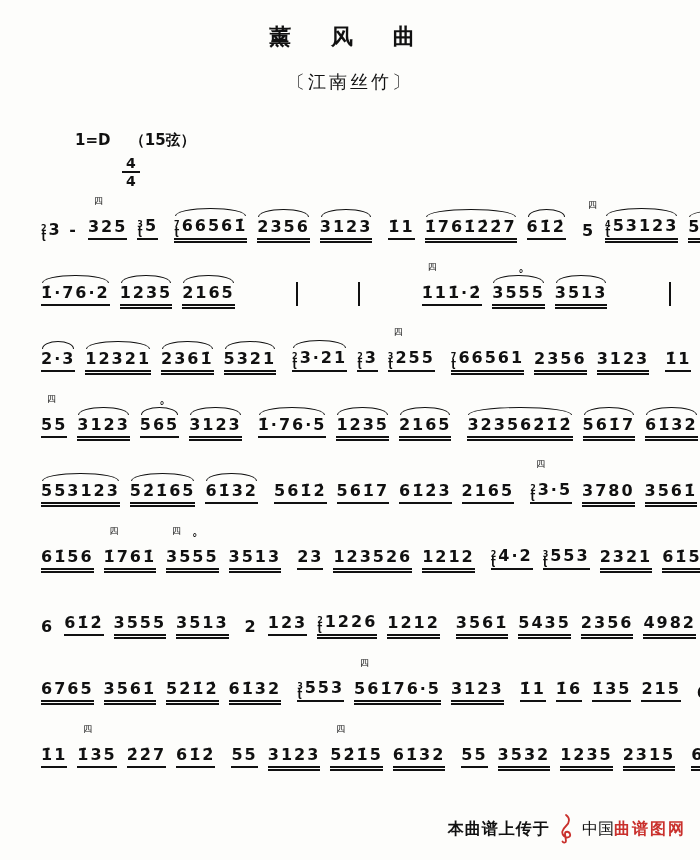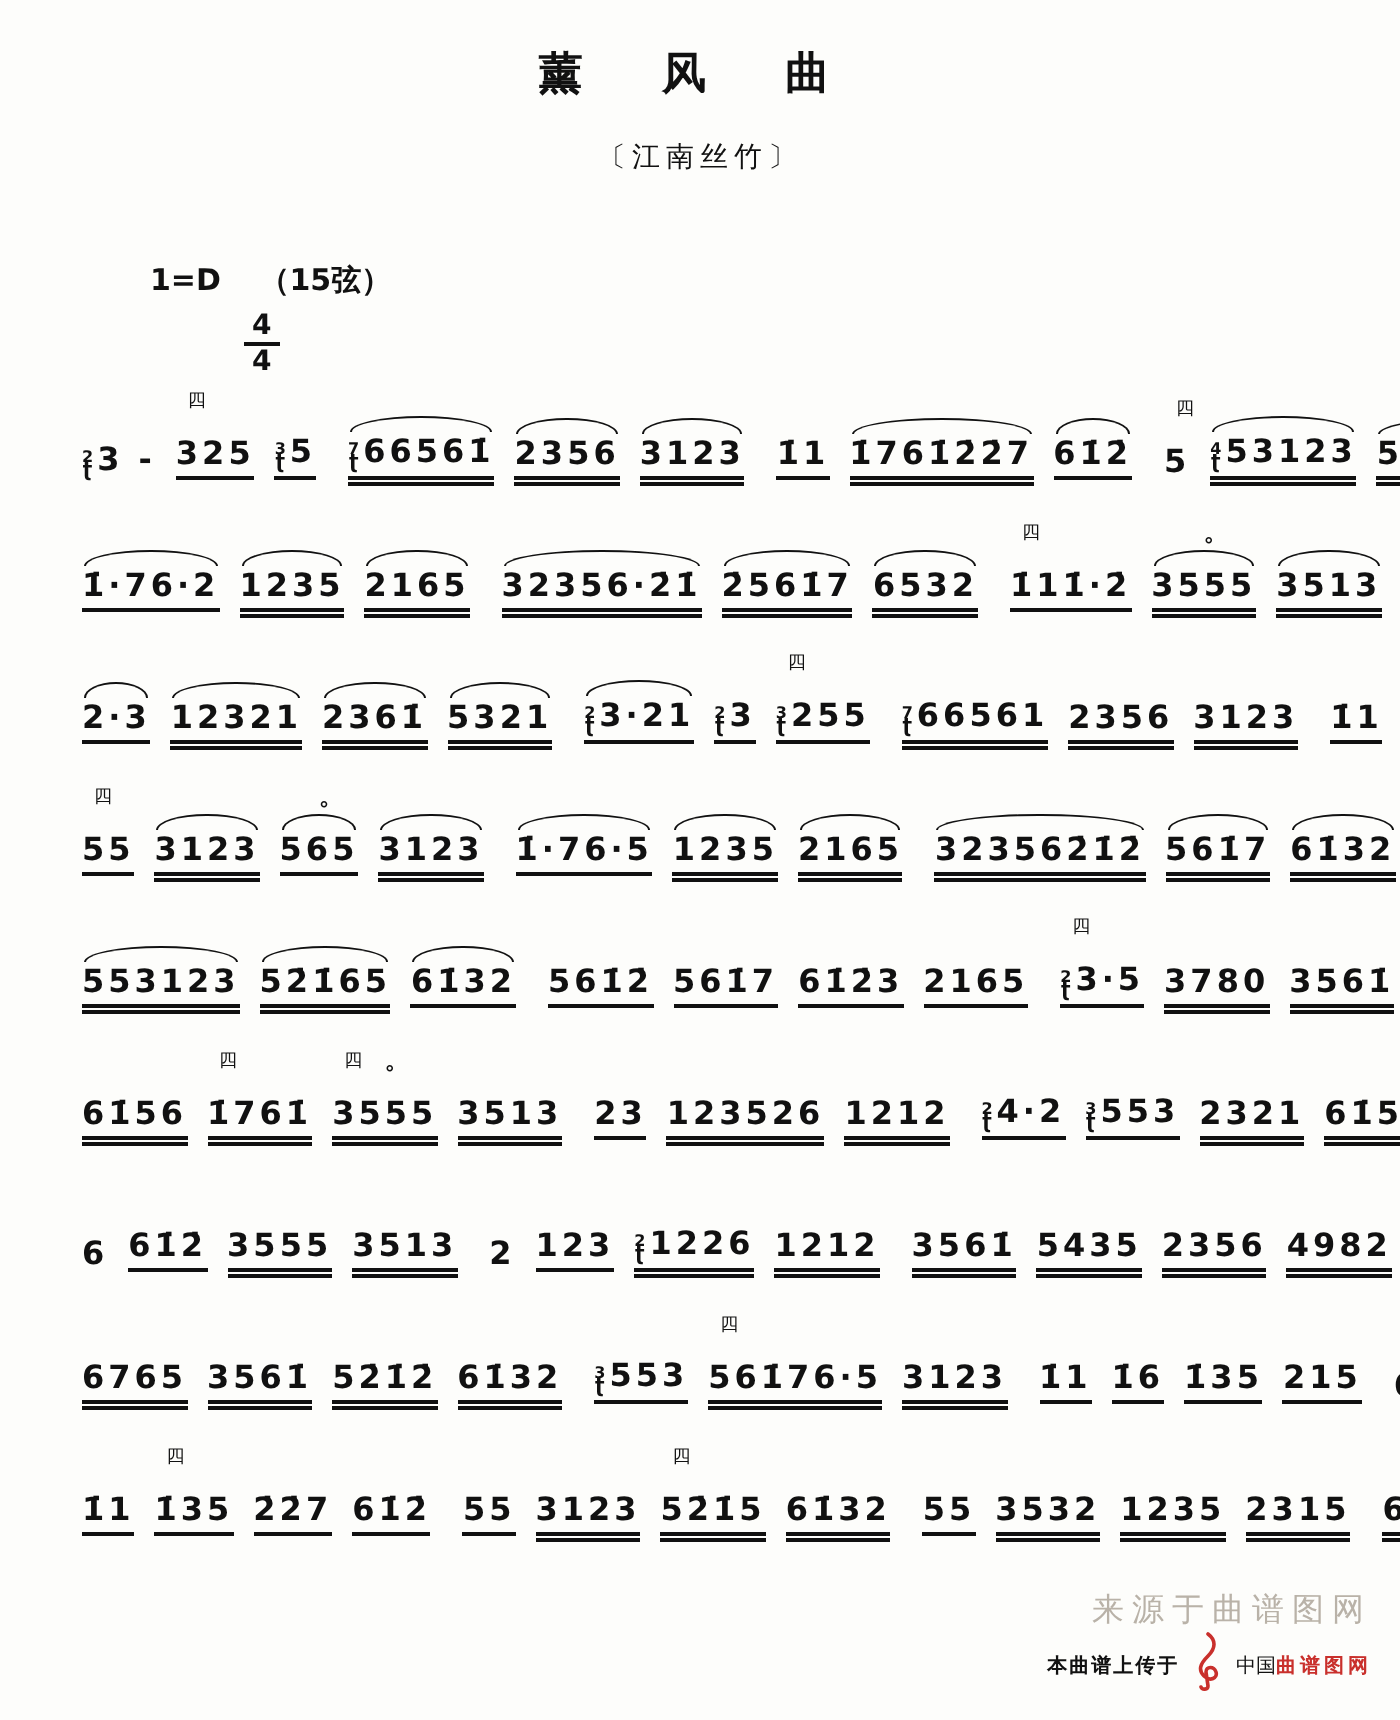--- a/index.html
+++ b/index.html
@@ -14,21 +14,21 @@
   }
   
   .title{
     position:absolute;top:22px;left:0;right:0;
     text-align:center;
     font-family:"DejaVu Serif","Liberation Serif",serif;
     font-size:22px;font-weight:bold;letter-spacing:16px;
   }
   .subtitle{
     position:absolute;top:70px;left:0;right:0;
-    text-align:center;font-size:14px;letter-spacing:3px;
+    text-align:center;font-size:18px;letter-spacing:3px;
   }
   .credits{
     position:absolute;top:86px;right:48px;
     text-align:left;font-size:13px;line-height:1.5;
   }
   .credits .c1{letter-spacing:8px;}
   .keyrow{
     position:absolute;top:131px;left:75px;
     font-size:15px;font-weight:bold;
   }
@@ -83,21 +83,21 @@
   .bar{
     display:inline-block;width:2px;height:24px;background:#111;
     margin:0 3px;align-self:center;
   }
   
   .footer{
     position:absolute;right:14px;bottom:10px;
     text-align:right;font-size:16px;line-height:1.35;
   }
   .wm-gray{color:#b9b2a8;letter-spacing:4px;}
-  .fline2{position:relative;font-size:10px;color:#111;}
+  .fline2{position:relative;font-size:16px;color:#111;}
   .fline2 .site-red{color:#c9302c;font-weight:bold;letter-spacing:2px;}
   .fline2 .upload{font-weight:bold;letter-spacing:1px;}
   .clef{display:inline-block;vertical-align:-10px;margin:0 2px;}
 </style>
 </head>
 <body>
 
 <div class="page">
 
   <div class="title">薰 风 曲</div>
@@ -153,25 +153,20 @@
         </span>
         <span class="bar"></span>
       </div>
       <div class="line">
         <span class="measure">
           <span class="group u1 arc"><span class="gtxt">1̇·76·2</span></span>
           <span class="group u2 arc"><span class="gtxt">1235</span></span>
           <span class="group u2 arc"><span class="gtxt">2165</span></span>
         </span>
         <span class="bar"></span>
-        <span class="measure">
-          <span class="group u2 arc"><span class="gtxt">32356·2̇1̇</span></span>
-          <span class="group u2 arc"><span class="gtxt">2̇561̇7</span></span>
-          <span class="group u2 arc"><span class="gtxt">6532</span></span>
-        </span>
         <span class="bar"></span>
         <span class="measure">
           <span class="group u1"><span class="gtxt">1̇11̇·2̇</span><span class="posmark">四</span></span>
           <span class="group u2 arc"><span class="gtxt">3555</span><span class="ringmark">°</span></span>
           <span class="group u2 arc"><span class="gtxt">3513</span></span>
         </span>
         <span class="bar"></span>
       </div>
       <div class="line">
         <span class="measure">
@@ -364,21 +359,20 @@
         </span>
         <span class="bar"></span>
         <span class="measure">
           <span class="group u2"><span class="gtxt">61̇56</span></span>
         </span>
         <span class="bar"></span>
       </div>
     </div>
 
   <div class="footer">
-    <div class="wm-gray">来源于曲谱图网</div>
     <div class="fline2">
       <span class="upload">本曲谱上传于</span>
       <span class="clef">
         <svg width="18" height="30" viewBox="0 0 18 30">
           <path d="M9 1 C13 4 13 8 9 12 C5 16 4 19 7 22 C10 25 14 23 13 20 C12 17 8 17 8 20 L9 27 C9 29 6 29 5.5 27.5" fill="none" stroke="#c9302c" stroke-width="1.8" stroke-linecap="round"></path>
         </svg>
       </span>
       <span class="site-black">中国</span><span class="site-red">曲谱图网</span>
     </div>
   </div>

